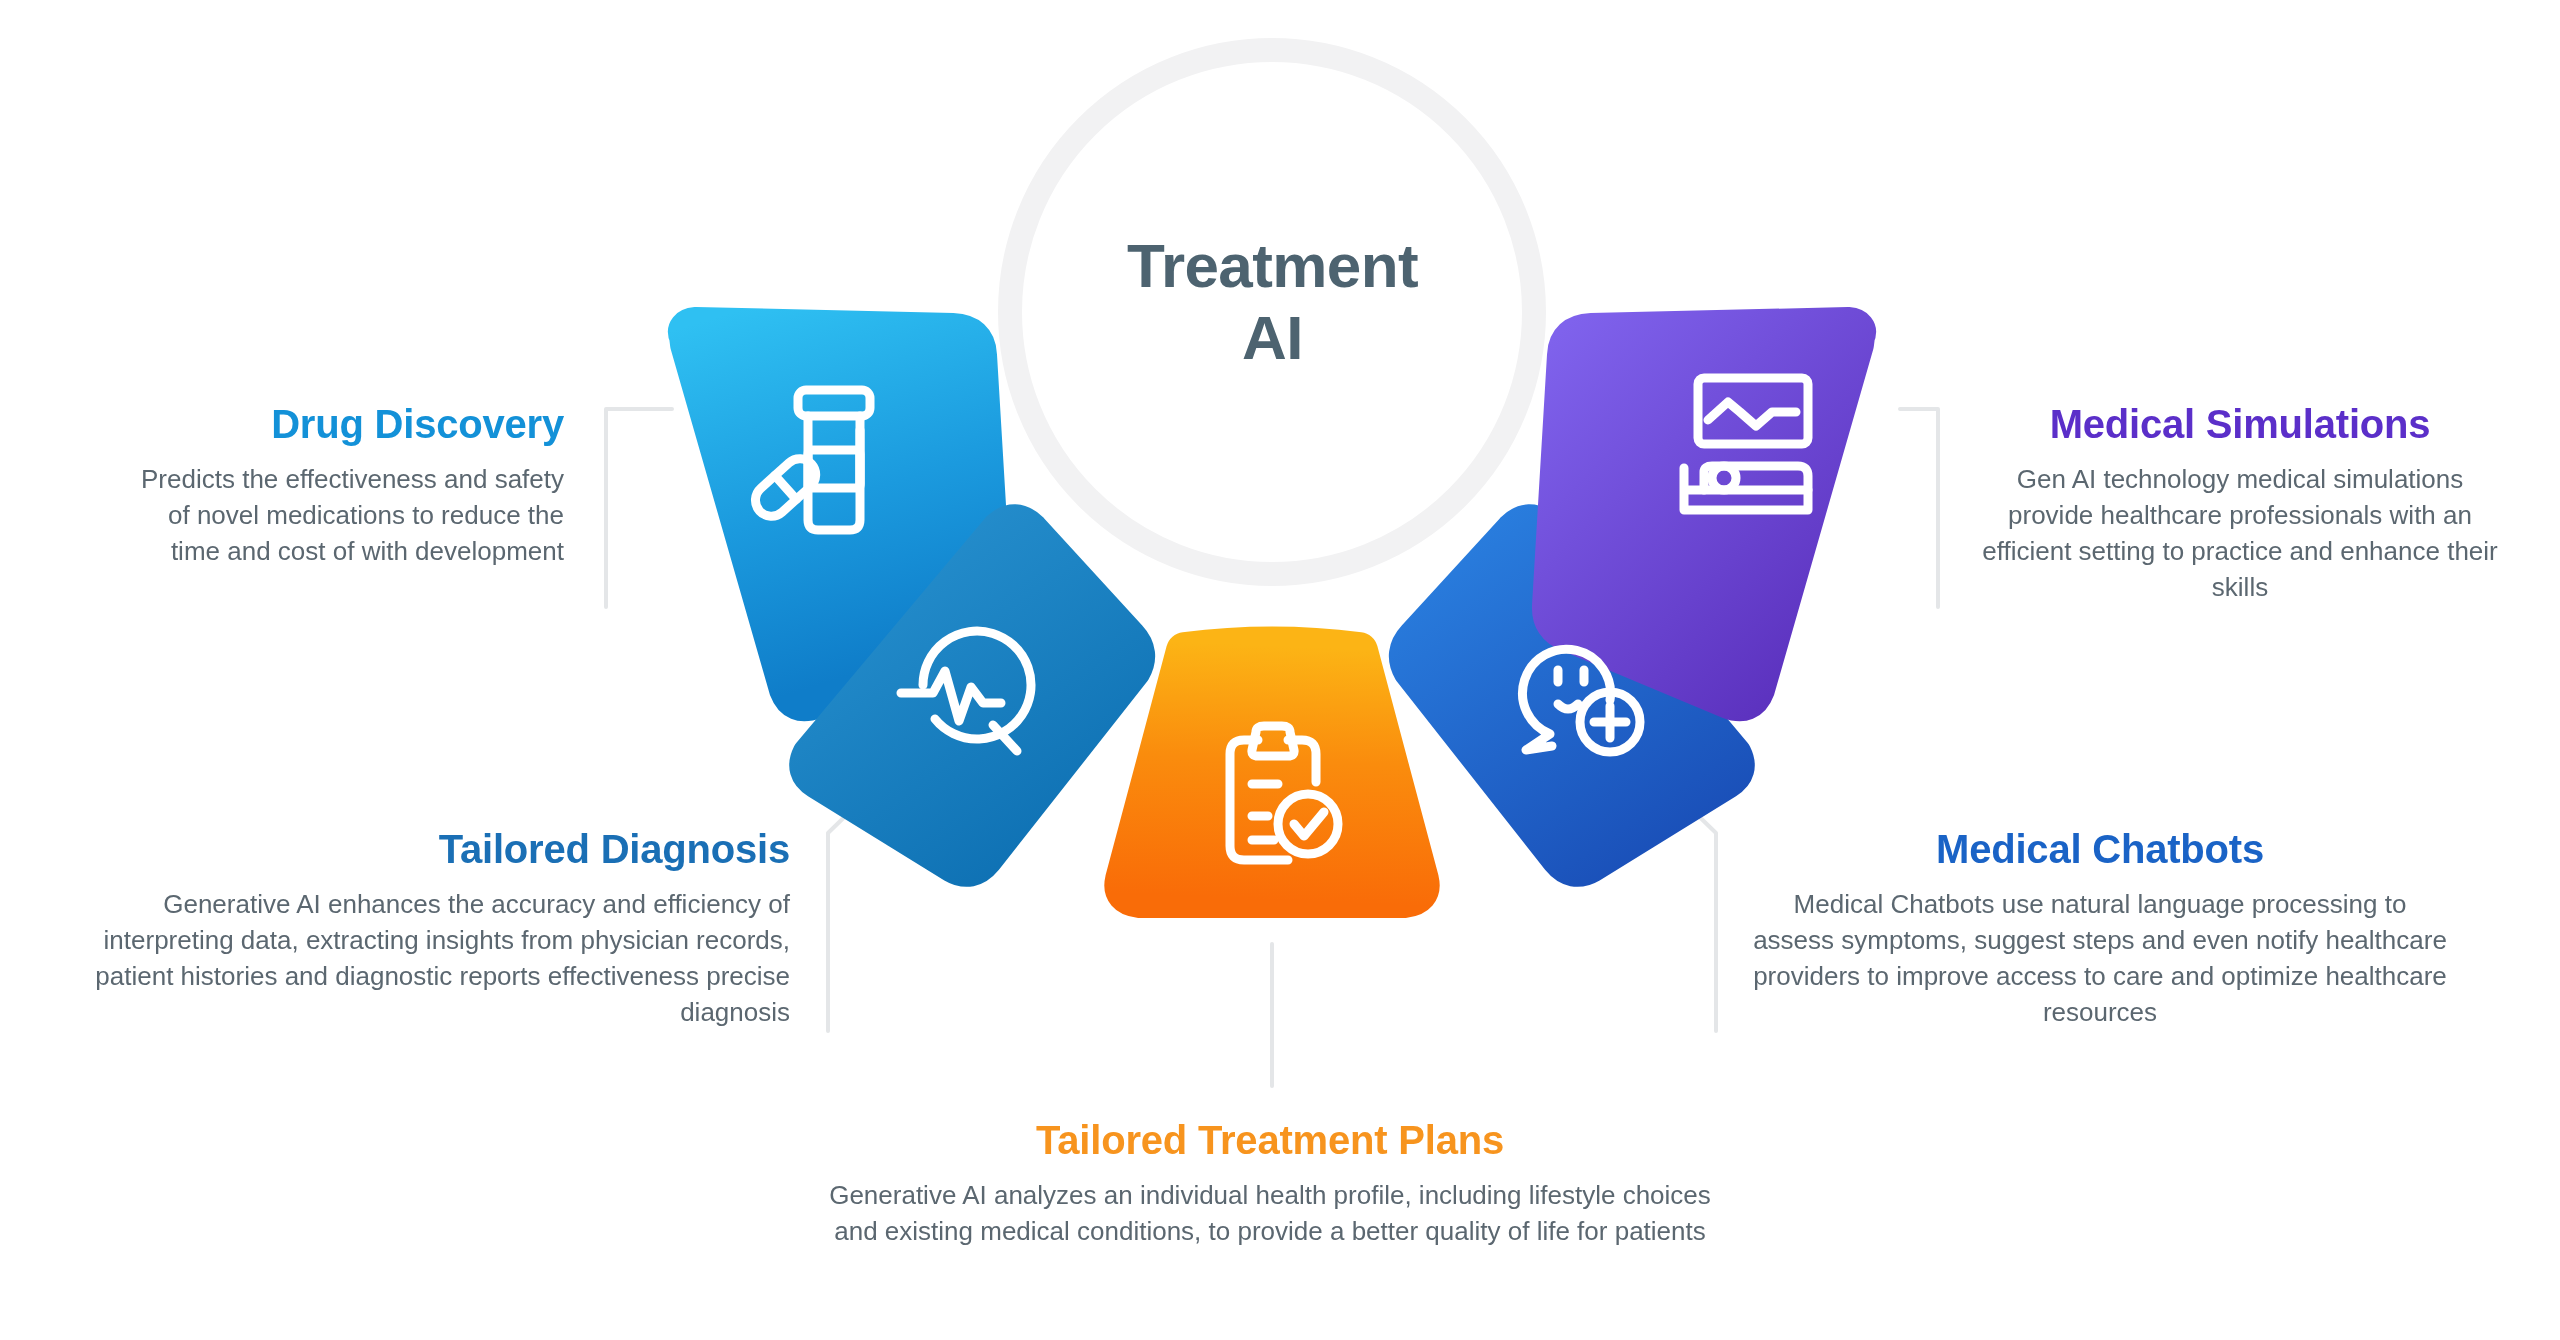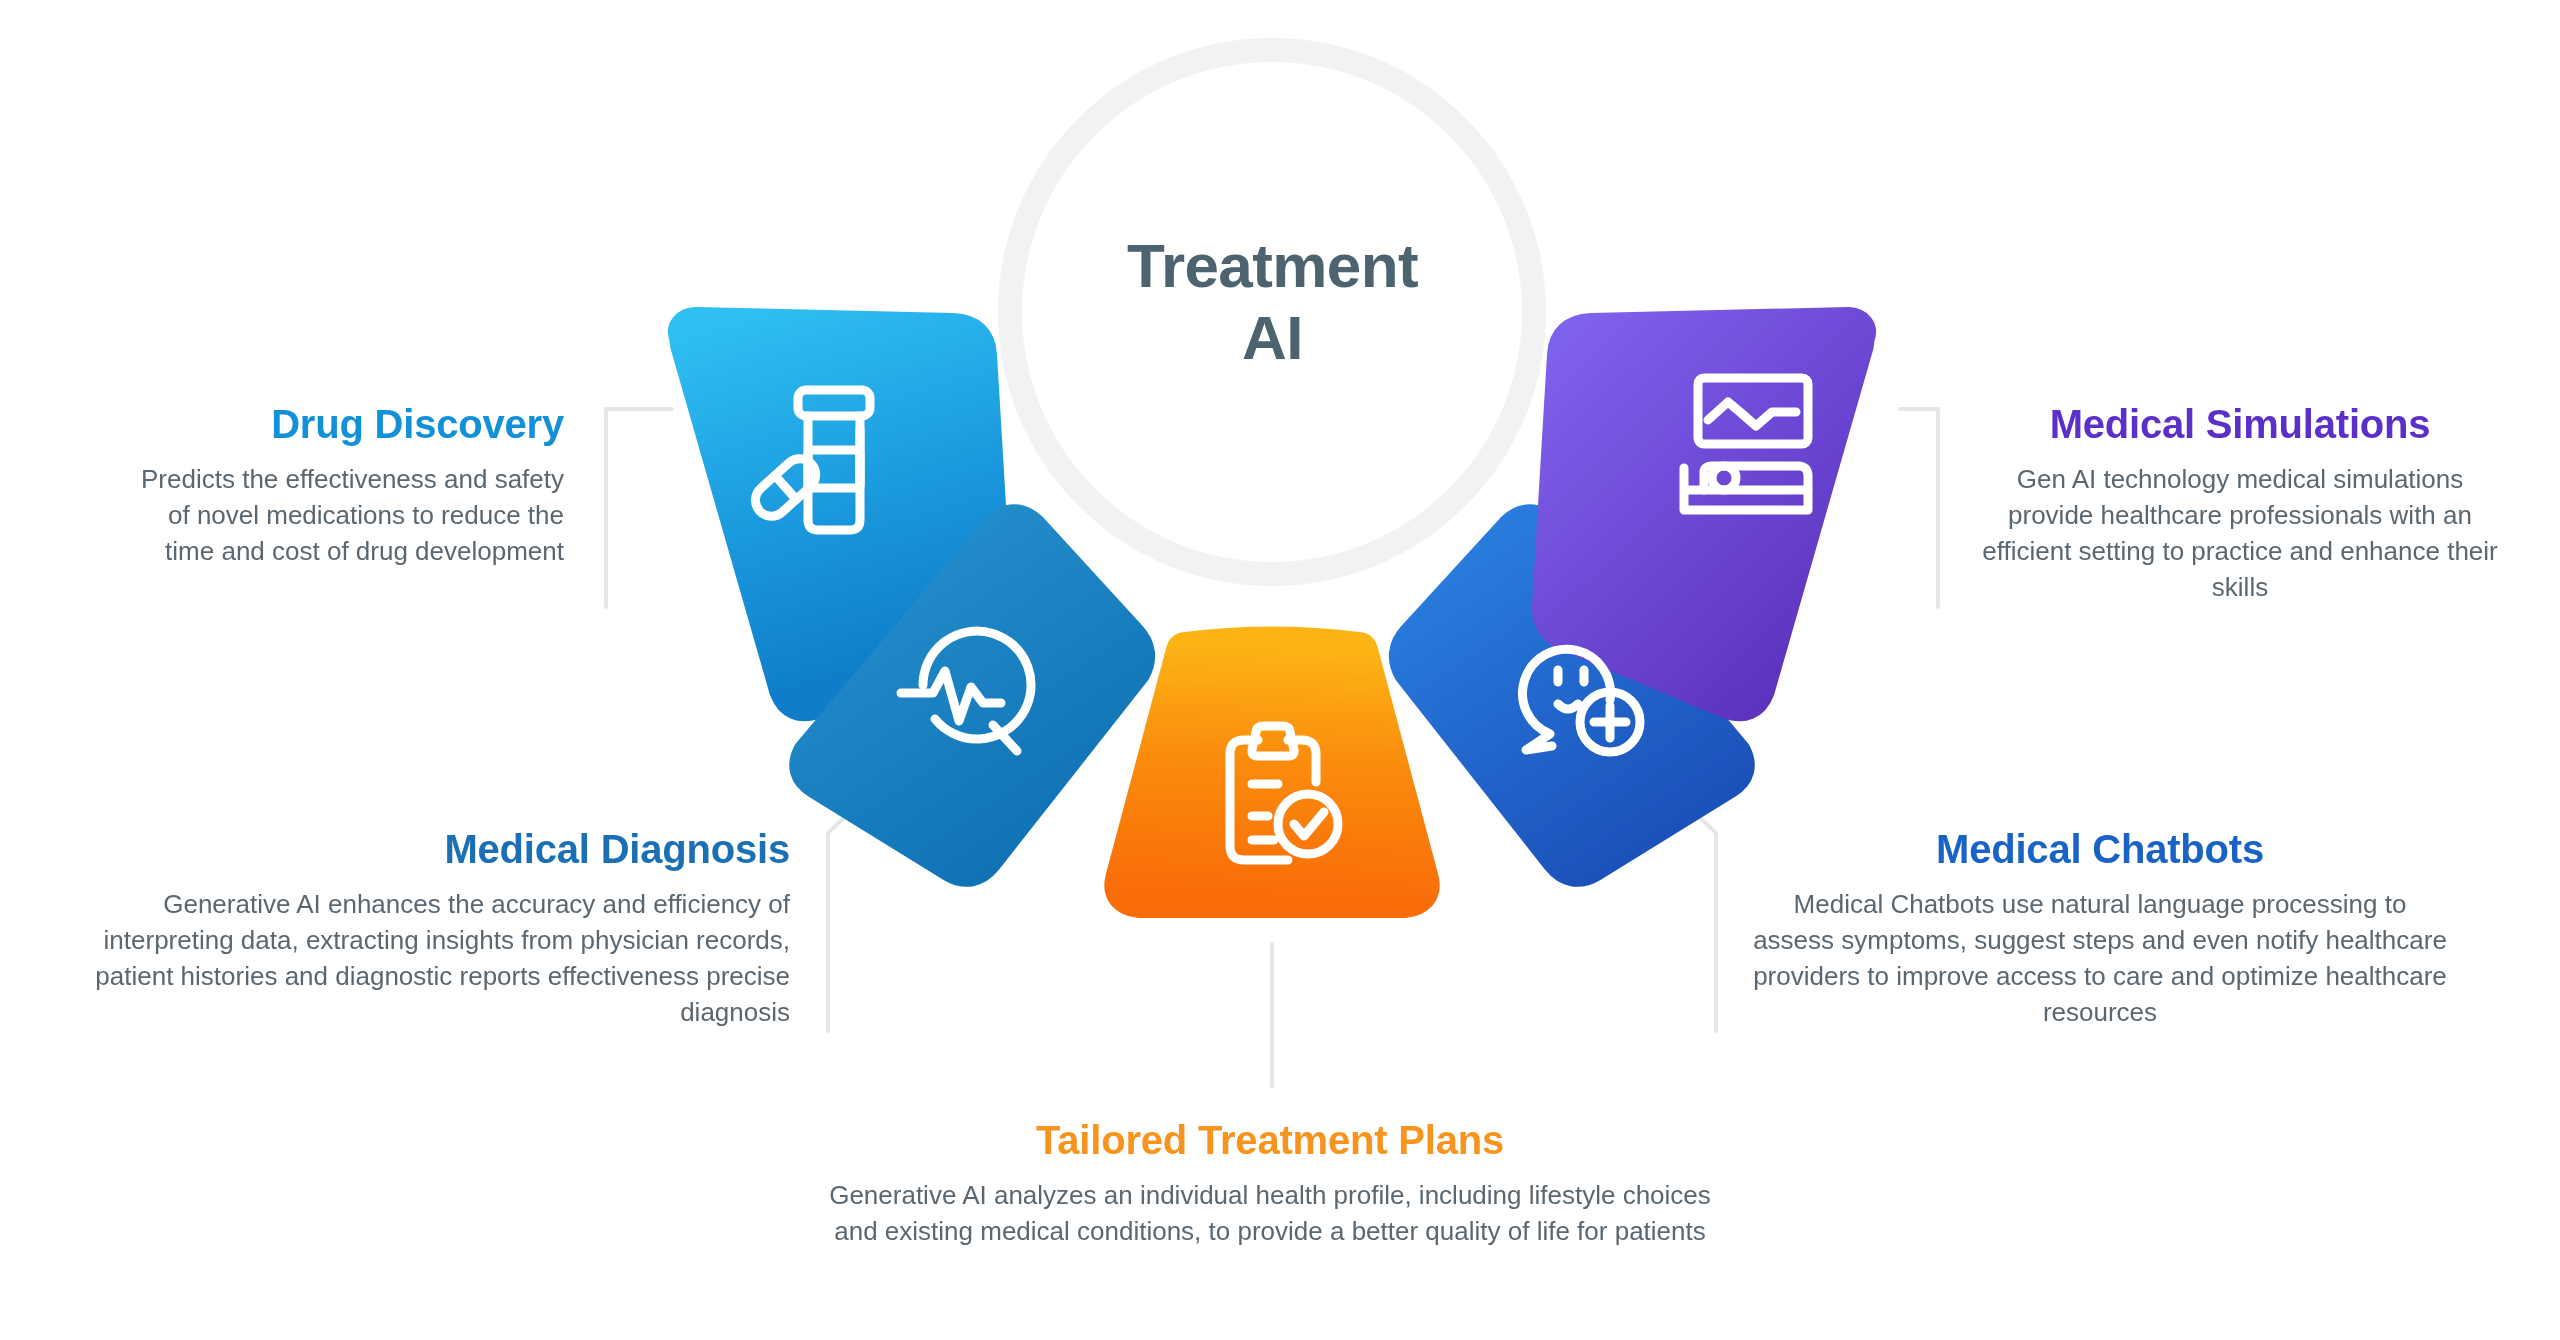--- a/index.html
+++ b/index.html
@@ -212,25 +212,25 @@
     </svg>
   </div>
 
   <div class="center-title">
     <div>Treatment</div>
     <div>AI</div>
   </div>
 
   <div class="block align-right" id="block-drug-discovery">
     <h2 class="heading" style="color:#1391d8">Drug Discovery</h2>
-    <p class="body">Predicts the effectiveness and safety of novel medications to reduce the time and cost of drug development</p>
+    <p class="body">Predicts the effectiveness and safety of novel medications to reduce the time and cost of with development</p>
   </div>
 
   <div class="block align-right" id="block-disease-diagnosis">
-    <h2 class="heading" style="color:#1a6fb5">Medical Diagnosis</h2>
+    <h2 class="heading" style="color:#1a6fb5">Tailored Diagnosis</h2>
     <p class="body">Generative AI enhances  the accuracy and efficiency of interpreting data, extracting insights from physician records, patient histories and diagnostic reports effectiveness precise diagnosis</p>
   </div>
 
   <div class="block align-center" id="block-treatment-plans">
     <h2 class="heading" style="color:#f7941e">Tailored Treatment Plans</h2>
     <p class="body">Generative AI analyzes an individual health profile, including lifestyle choices and existing medical conditions, to provide a better quality of life for patients</p>
   </div>
 
   <div class="block align-left" id="block-medical-chatbot">
     <h2 class="heading" style="color:#1a63c6">Medical Chatbots</h2>

